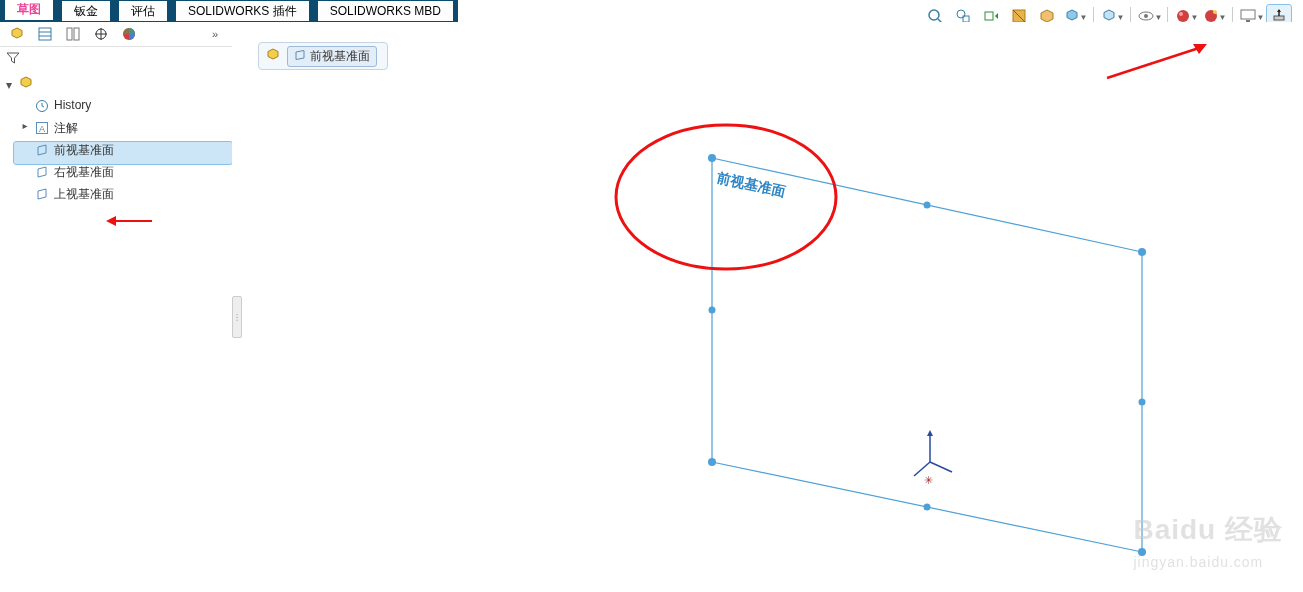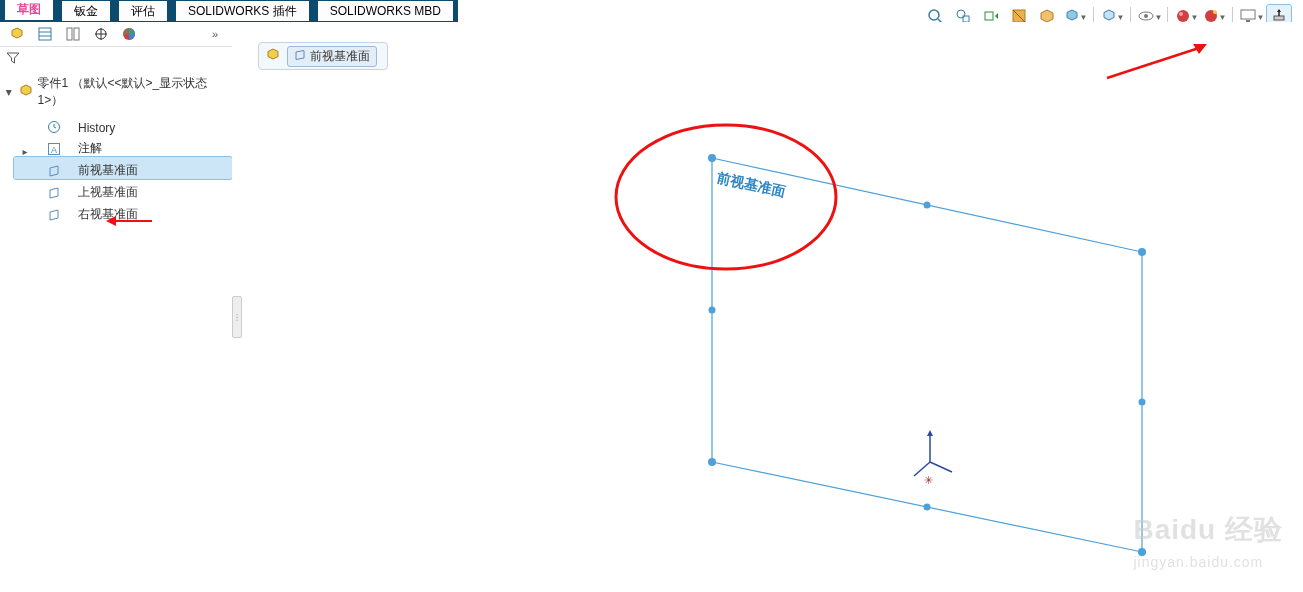--- a/index.html
+++ b/index.html
@@ -17,21 +17,21 @@
 .tooltip .tt-title{font-weight:bold}
 
 .leftpanel{position:absolute;top:22px;left:0;width:232px;bottom:0;background:#fff;border-right:1px solid #e0e0e0}
 .panel-toolbar{height:24px;border-bottom:1px solid #e0e0e0;display:flex;align-items:center;padding:0 4px;gap:2px}
 .panel-toolbar .pbtn{width:26px;height:20px;display:flex;align-items:center;justify-content:center;cursor:pointer;border-radius:2px}
 .panel-toolbar .spacer{flex:1}
 .filterrow{height:20px;display:flex;align-items:center;padding:2px 6px}
 .treeheader{padding:4px 4px 4px 4px;display:flex;align-items:center;gap:4px}
 .treeheader .tw{width:10px;text-align:center;color:#555;cursor:pointer}
 .tree{padding:0 0 0 14px}
-.tree-node{height:22px;display:flex;align-items:flex-end;gap:16px;padding-left:6px;border-radius:2px;cursor:pointer}
+.tree-node{height:22px;display:flex;align-items:flex-start;gap:4px;padding-left:6px;border-radius:2px;cursor:pointer}
 .tree-node .tw{width:10px;text-align:center;color:#555;font-size:10px}
 .tree-node.twnone .tw{visibility:hidden}
 .tree-node.selected{background:#cde6f7;outline:1px solid #8ac0e8}
 .tree-node .icon{width:16px;height:16px;display:flex;align-items:center;justify-content:center}
 .tree-node .label{white-space:nowrap}
 
 .arrow-red{position:absolute;pointer-events:none}
 
 .breadcrumb{position:absolute;top:42px;left:258px;height:26px;display:flex;align-items:center;border:1px solid #c5d3e2;background:#f3f8fd;border-radius:4px;padding:0 10px 0 6px;gap:6px}
 .breadcrumb .leaf{background:#e3edf7;border:1px solid #9dbad8;border-radius:3px;padding:1px 6px;display:flex;align-items:center;gap:4px}
@@ -195,21 +195,20 @@
   <div class="filterrow">
     <span><svg width="14" height="14">
           <path d="M1 2h12l-4.5 5v5l-3-2V7z" fill="none" stroke="#555"></path>
         </svg></span>
   </div>
   <div class="treeheader">
     <span class="tw">▾</span>
     <span><svg width="16" height="16">
           <path d="M8 2l5 2.5v5L8 12 3 9.5v-5z" fill="#f2cf4a" stroke="#b07c1e"></path>
         </svg></span>
-    <span>零件1 （默认&lt;&lt;默认&gt;_显示状态 1&gt;）</span>
   </div>
   <div class="tree">
     <div class="tree-node twnone">
         <span class="tw">▸</span>
         <span class="icon">
           <svg width="14" height="14">
             <circle cx="7" cy="7" r="5.5" fill="none" stroke="#3a7fa6"></circle>
             <path d="M7 4v3l2 1" fill="none" stroke="#3a7fa6"></path>
           </svg>
         </span>
@@ -234,30 +233,30 @@
         </span>
         <span class="label">前视基准面</span>
       </div>
     <div class="tree-node twnone">
         <span class="tw">▸</span>
         <span class="icon">
           <svg width="14" height="14">
             <path d="M3 4 L11 2 L11 10 L3 12 Z" fill="none" stroke="#5b8cba"></path>
           </svg>
         </span>
+        <span class="label">右视基准面</span>
+      </div>
+    <div class="tree-node twnone">
+        <span class="tw">▸</span>
+        <span class="icon">
+          <svg width="14" height="14">
+            <path d="M3 4 L11 2 L11 10 L3 12 Z" fill="none" stroke="#5b8cba"></path>
+          </svg>
+        </span>
         <span class="label">上视基准面</span>
-      </div>
-    <div class="tree-node twnone">
-        <span class="tw">▸</span>
-        <span class="icon">
-          <svg width="14" height="14">
-            <path d="M3 4 L11 2 L11 10 L3 12 Z" fill="none" stroke="#5b8cba"></path>
-          </svg>
-        </span>
-        <span class="label">右视基准面</span>
       </div>
   </div>
 </div>
 
 <svg class="arrow-red" style="left:104px;top:212px" width="50" height="18">
   <line x1="48" y1="9" x2="10" y2="9" stroke="#e11" stroke-width="2"></line>
   <path d="M2 9 l10 -5 v10 z" fill="#e11"></path>
 </svg>
 
 <div class="gfx">

